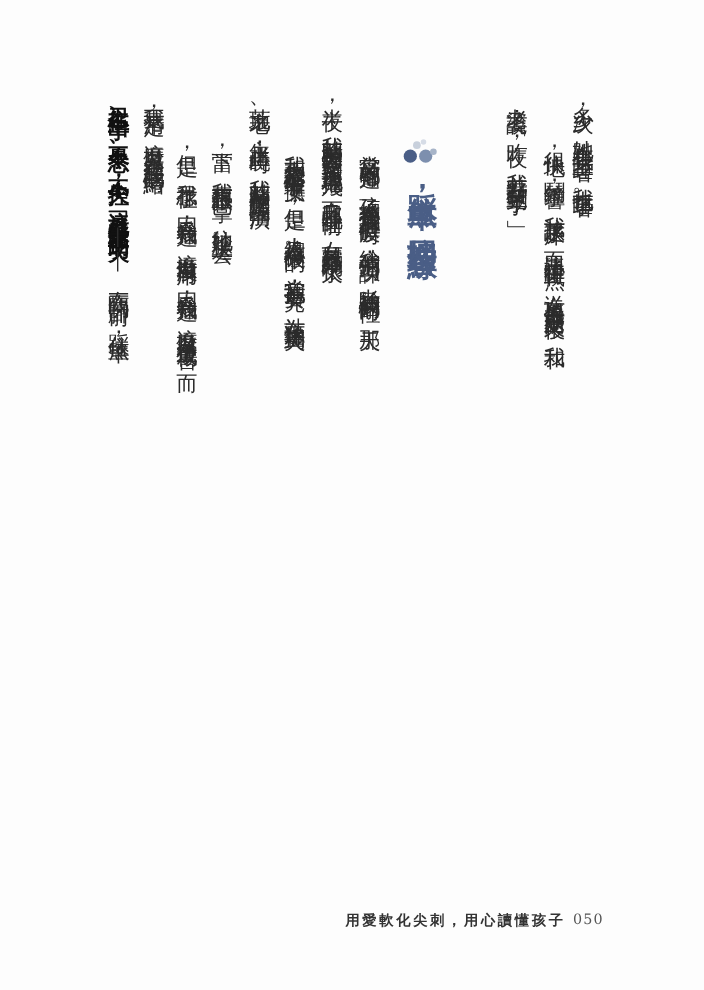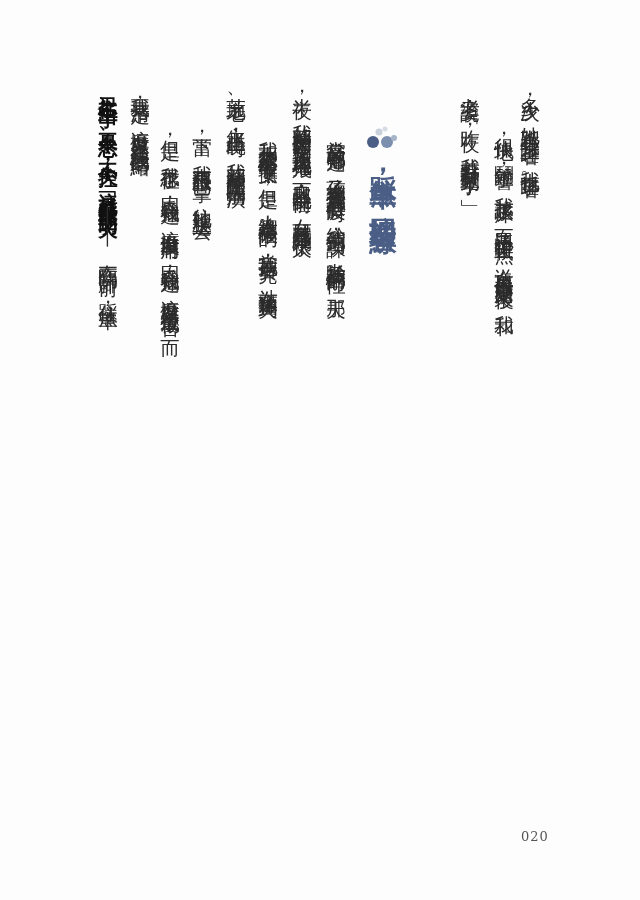--- a/index.html
+++ b/index.html
@@ -49,14 +49,15 @@
   <div class="col" style="left: 192px; top: 122px;">當下，我真想狠狠一巴掌，往她臉上送去。</div>
 
   <div class="col" style="left: 160px; top: 125px; letter-spacing: 2.25px;">但是，我忍住了！因爲我知道，這麼做沒有用；因爲我知道，這麼做只會造成傷害；而</div>
 
   <div class="col" style="left: 130px; top: 82px;">我更清楚，這麼做只是在發洩我的情緒。</div>
 
   <div class="col" style="left: 98px; top: 82px;">
     <span class="bold" style="font-family: 'DejaVu Sans', 'Liberation Sans', sans-serif; font-weight: bold; color: #111;">忍住不出手、不暴怒、不失控，這就是「踩煞車」的功夫</span><span class="dash">——</span><span>在臨門一腳前，踩住煞車，</span>
   </div>
 
-  <div class="pagenum">020</div>
+  <div class="footer">用愛軟化尖刺，用心讀懂孩子</div>
+  <div class="pagenum">050</div>
 </div>
 
 </body></html>

